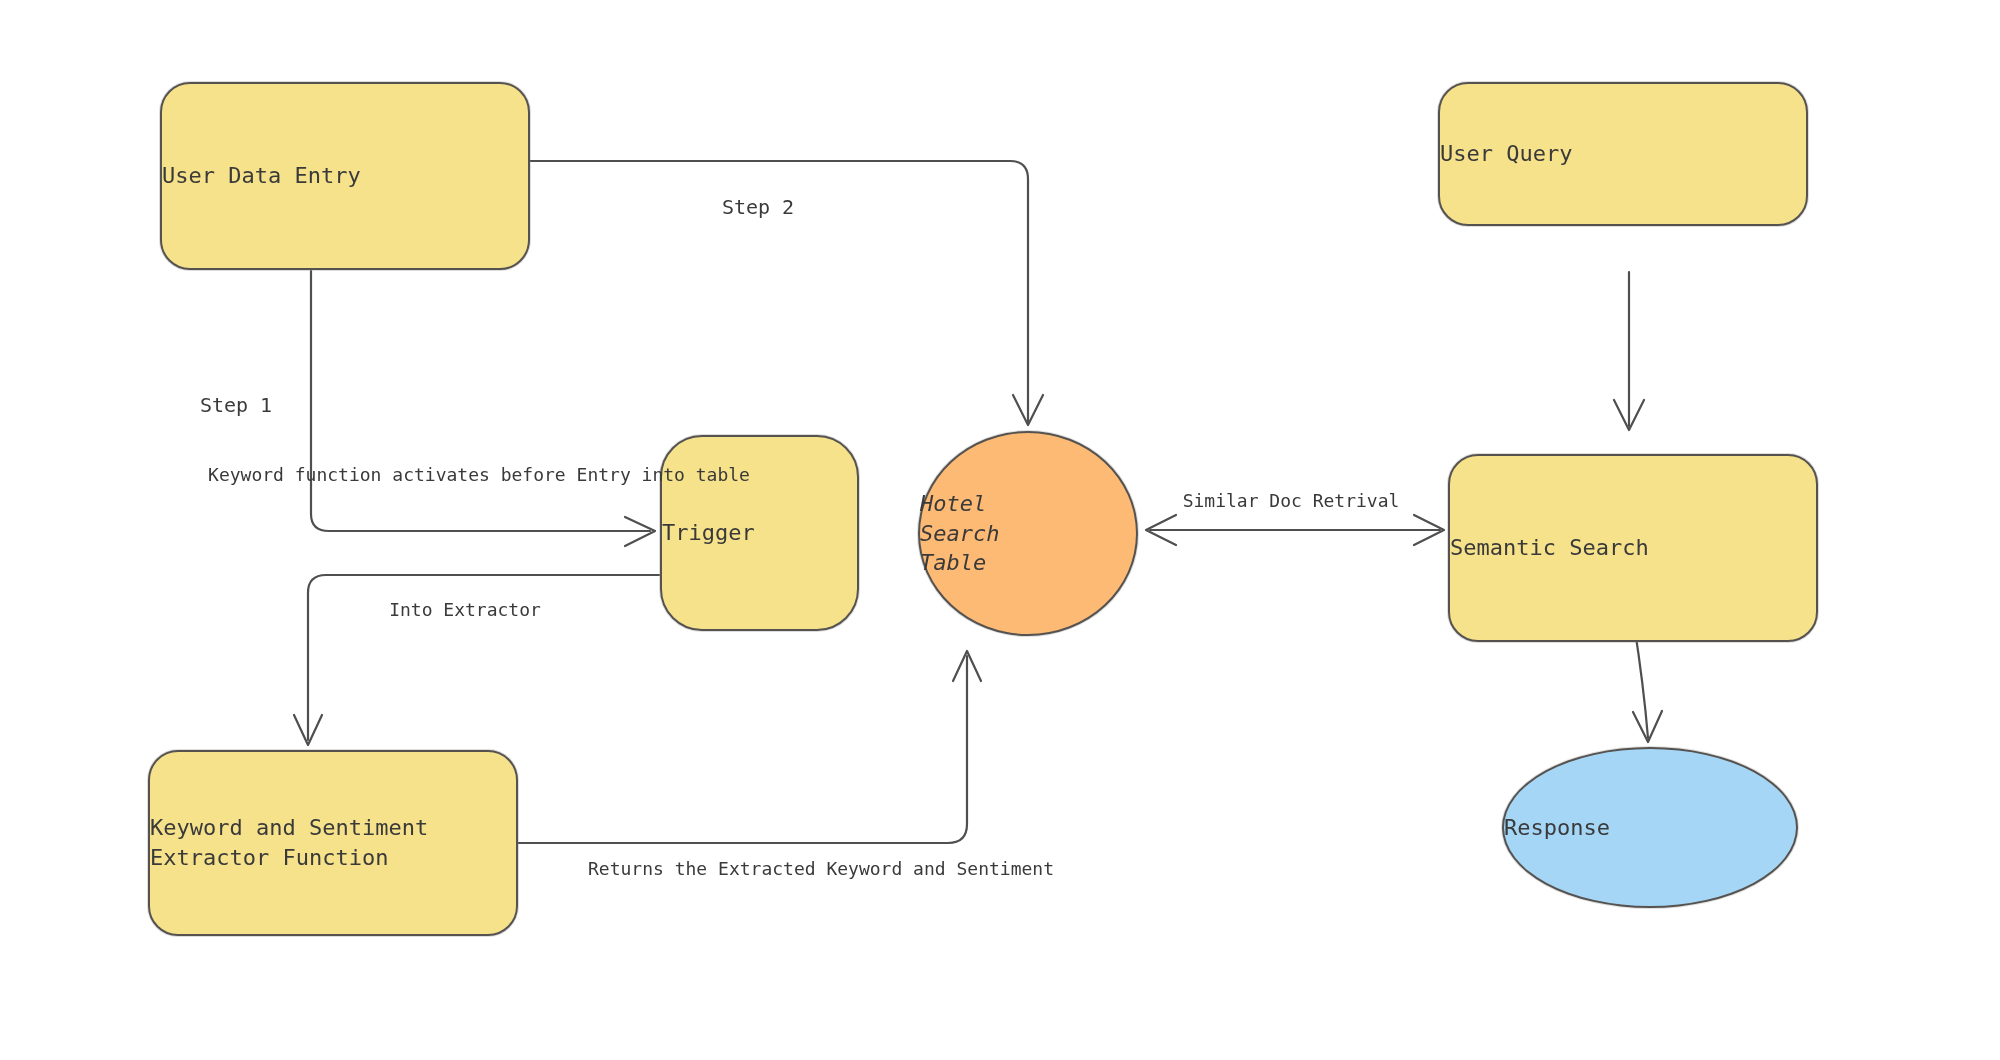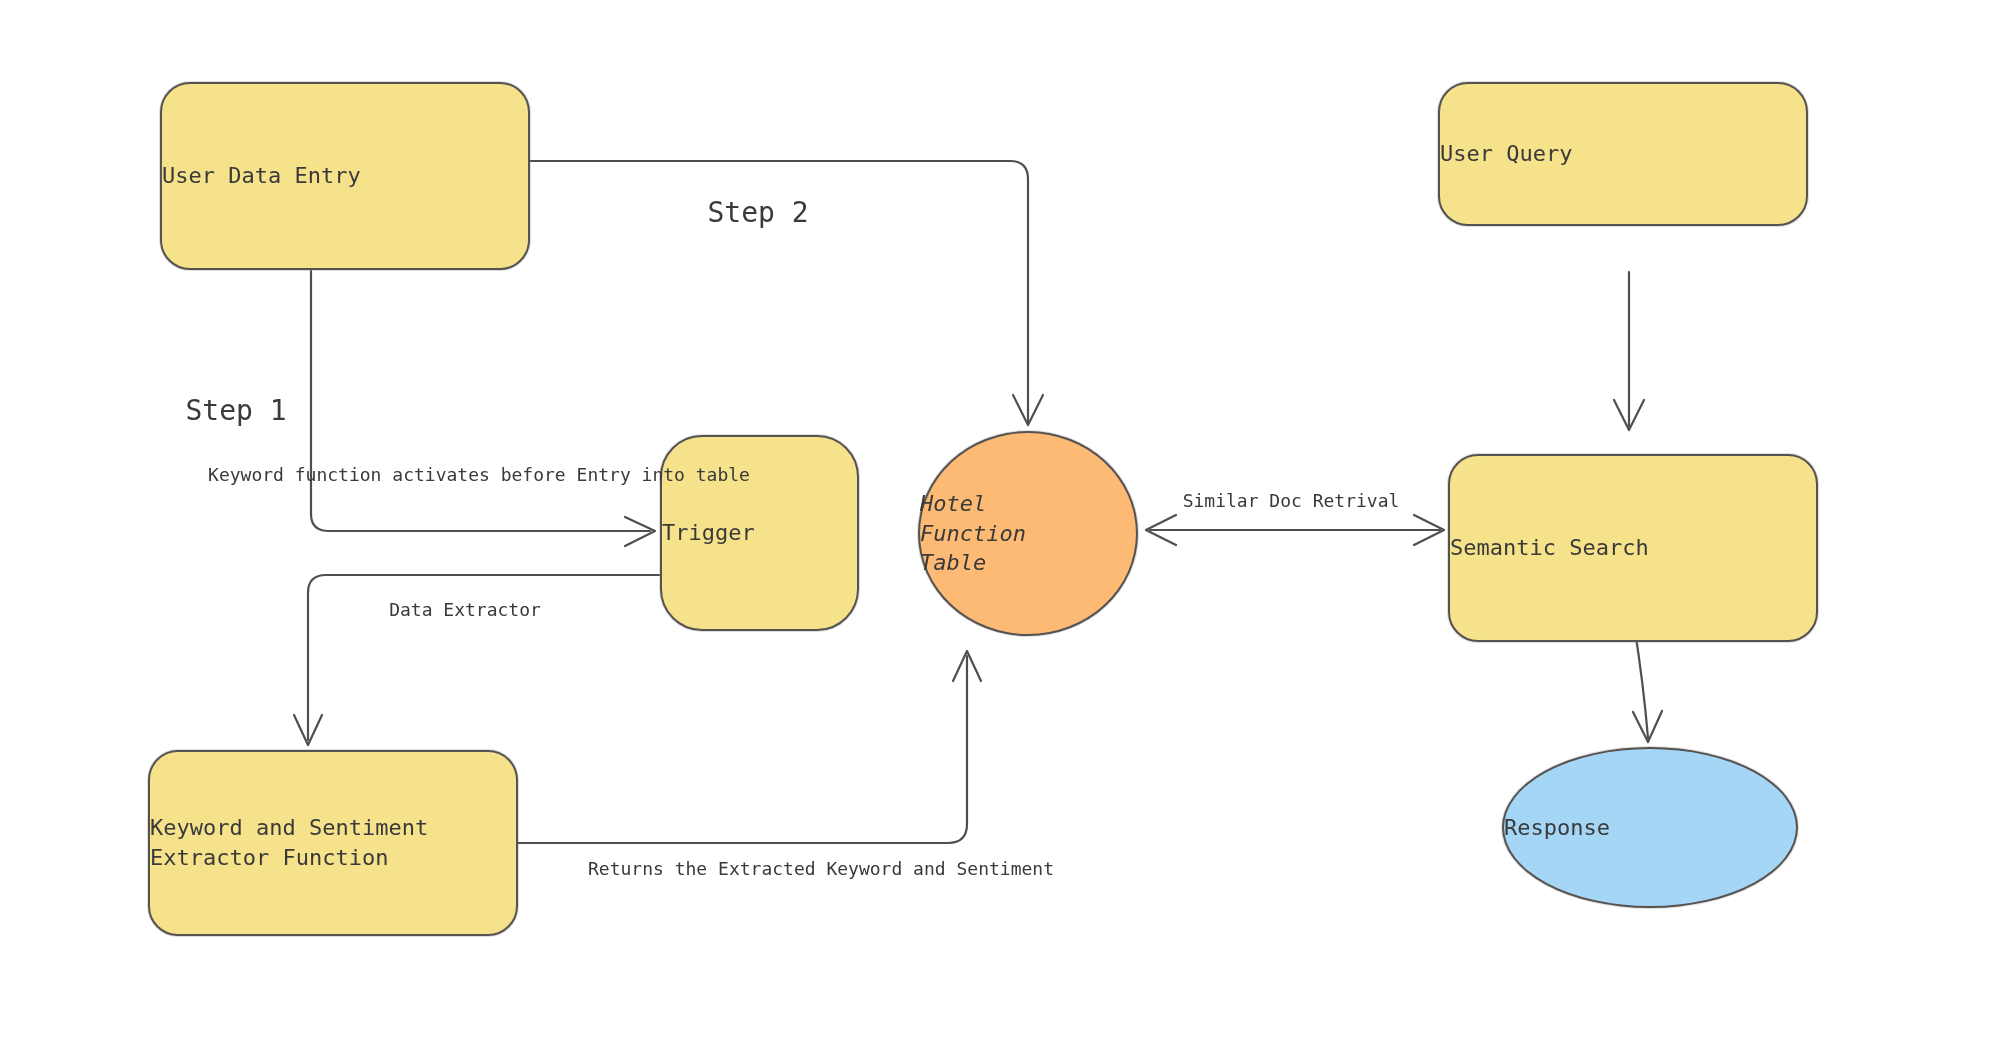--- a/index.html
+++ b/index.html
@@ -45,21 +45,21 @@
   .node.ellipse  { border-radius: 50%; }
   .edge-label {
     position: absolute;
     transform: translateX(-50%);
     text-align: center;
     color: #3a3a3a;
     font-size: 18px;
     line-height: 1.38;
     white-space: nowrap;
   }
-  .edge-label.step { font-size: 28px; }
+  .edge-label.step { font-size: 20px; }
   .node .line { display: block; }
 </style>
 </head>
 <body>
 
 <div class="canvas">
 
   <svg class="edges" viewBox="0 0 2000 1060" fill="none" stroke="#4f4f4f" stroke-width="2.2" stroke-linecap="round" stroke-linejoin="round">
 
     <path d="M530 161 H1010 Q1028 161 1028 179 V422"></path>
@@ -92,21 +92,21 @@
   <div class="node rect yellow" style="left:1438px; top:82px; width:370px; height:144px;">
     <span class="line">User Query</span>
   </div>
 
   <div class="node squarish yellow" style="left:660px; top:435px; width:199px; height:196px;">
     <span class="line">Trigger</span>
   </div>
 
   <div class="node circle green" style="left:918px; top:431px; width:220px; height:205px;">
     <span class="line">Hotel</span>
-    <span class="line">Function</span>
+    <span class="line">Search</span>
     <span class="line">Table</span>
   </div>
 
   <div class="node rect yellow" style="left:1448px; top:435px; width:370px; height:188px;margin-top:19px;">
     <span class="line">Semantic Search</span>
   </div>
 
   <div class="node rect yellow" style="left:148px; top:750px; width:370px; height:186px;">
     <span class="line">Keyword and Sentiment</span>
     <span class="line">Extractor Function</span>
@@ -119,21 +119,21 @@
 
   <div class="edge-label step" style="left:758px; top:194px;">Step 2</div>
 
   <div class="edge-label step" style="left:236px; top:392px;">Step 1</div>
 
   <div class="edge-label" style="left:479px; top:463px;">
     <span class="line">Keyword function activates</span>
     <span class="line">before Entry into table</span>
   </div>
 
-  <div class="edge-label" style="left:465px; top:598px;">Data Extractor</div>
+  <div class="edge-label" style="left:465px; top:598px;">Into Extractor</div>
 
   <div class="edge-label" style="left:1291px; top:489px;">Similar Doc Retrival</div>
 
   <div class="edge-label" style="left:821px; top:857px;">
     <span class="line">Returns the Extracted</span>
     <span class="line">Keyword and Sentiment</span>
   </div>
 
 </div>
 

